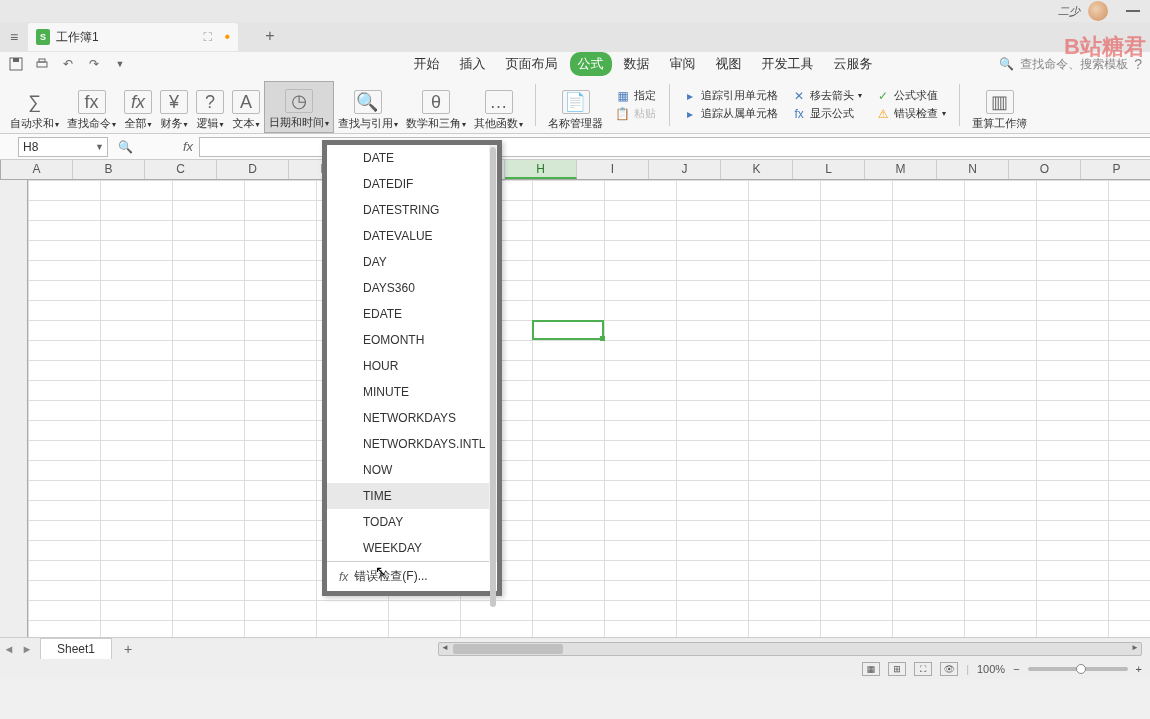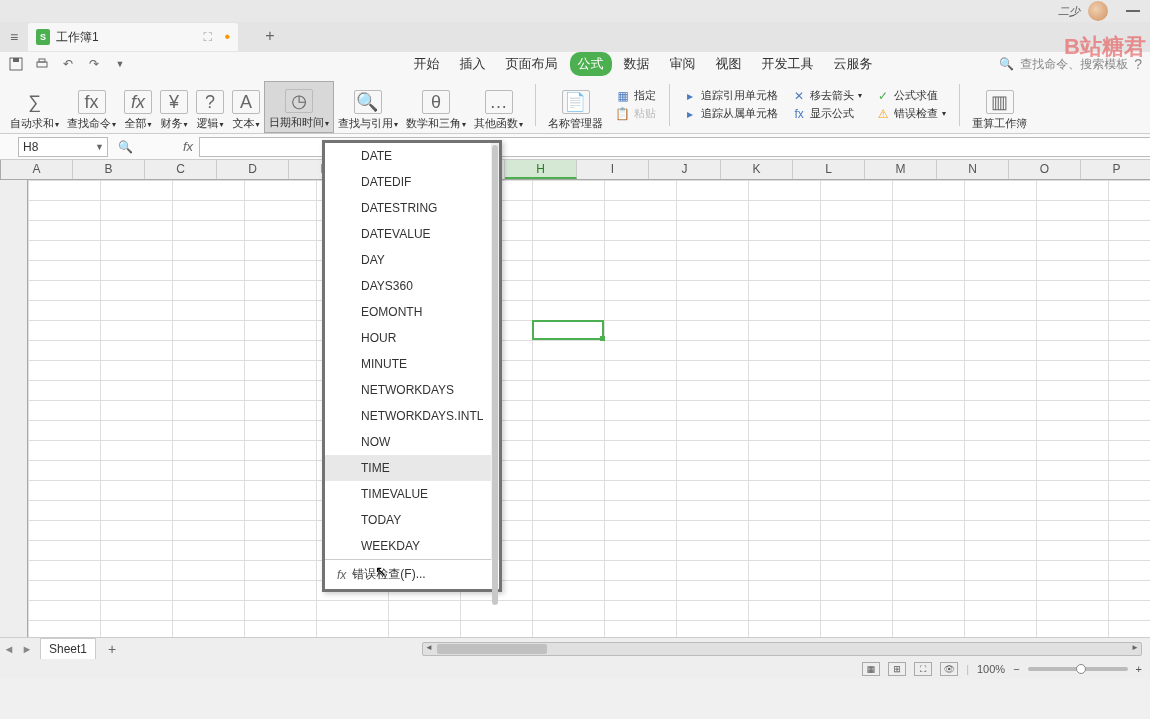--- a/index.html
+++ b/index.html
@@ -65,34 +65,34 @@
 
 
 .grid-area { position: relative; height: 457px; background: #fff; overflow: hidden; }
 .gridlines-h { position: absolute; inset: 0; background-image: linear-gradient(to bottom, #ddd 1px, transparent 1px); background-size: 100% 20px; }
 .gridlines-v { position: absolute; top: 0; bottom: 0; left: 28px; right: 0; background-image: linear-gradient(to right, #ddd 1px, transparent 1px); background-size: 72px 100%; }
 .rowheaders { position: absolute; left: 0; top: 0; width: 28px; bottom: 0; background: #eee; border-right: 1px solid #aaa; }
 .selected-cell { position: absolute; left: 532px; top: 140px; width: 72px; height: 20px; border: 2px solid #4caf50; background: #fff; }
 .selected-cell::after { content: ""; position: absolute; right: -3px; bottom: -3px; width: 5px; height: 5px; background: #4caf50; }
 
 
-.dropdown { position: absolute; left: 322px; top: 140px; width: 180px; background: #fff; border: 3px solid #737373; box-shadow: 2px 2px 5px rgba(0,0,0,0.2); z-index: 100; }
+.dropdown { position: absolute; left: 322px; top: 140px; width: 180px; background: #fff; border: 5px solid #737373; box-shadow: 2px 2px 5px rgba(0,0,0,0.2); z-index: 100; }
 .dropdown .ditems { max-height: 540px; overflow: hidden; position: relative; }
 .dropdown .ditem { padding: 6px 10px 6px 36px; font-size: 12px; color: #333; cursor: pointer; }
 .dropdown .ditem.hover { background: #e8e8e8; }
 .dropdown .dfooter { border-top: 1px solid #ccc; padding: 6px 10px 6px 12px; font-size: 12px; display: flex; align-items: center; gap: 6px; }
 .dropdown .dfooter .fxi { font-style: italic; color: #666; }
 .dropdown .dscroll { position: absolute; right: 0; top: 0; bottom: 29px; width: 8px; background: #f0f0f0; }
 .dropdown .dscroll .thumb { position: absolute; left: 1px; right: 1px; top: 2px; height: 460px; background: #c8c8c8; border-radius: 3px; }
 .cursor-arrow { position: absolute; left: 375px; top: 563px; z-index: 200; font-size: 14px; color: #000; pointer-events: none; }
 
 
 .sheettabs { height: 22px; background: #eee; display: flex; align-items: center; border-top: 1px solid #ccc; }
 .sheettabs .nav { width: 18px; text-align: center; color: #888; cursor: pointer; font-size: 11px; }
-.sheettabs .stab { padding: 3px 8px; background: #fff; border: 1px solid #ccc; border-bottom: none; font-size: 12px; margin-left: 4px; }
+.sheettabs .stab { padding: 3px 16px; background: #fff; border: 1px solid #ccc; border-bottom: none; font-size: 12px; margin-left: 4px; }
 .sheettabs .addsheet { width: 20px; text-align: center; color: #666; font-size: 14px; cursor: pointer; margin-left: 6px; }
 .sheettabs .hscroll { flex: 1; margin: 0 8px 0 300px; height: 14px; background: #e0e0e0; border: 1px solid #bbb; position: relative; border-radius: 2px; }
 .sheettabs .hscroll::before { content: "◄"; position: absolute; left: 2px; font-size: 8px; color: #666; }
 .sheettabs .hscroll::after { content: "►"; position: absolute; right: 2px; font-size: 8px; color: #666; }
 .sheettabs .hscroll .hthumb { position: absolute; left: 14px; width: 110px; top: 1px; bottom: 1px; background: #c0c0c0; border-radius: 2px; }
 
 .statusbar { height: 20px; background: #eee; display: flex; align-items: center; justify-content: flex-end; padding: 0 8px; gap: 8px; font-size: 11px; color: #555; }
 .statusbar .view-btn { width: 18px; height: 14px; border: 1px solid #aaa; cursor: pointer; display: inline-flex; align-items: center; justify-content: center; font-size: 9px; }
 .statusbar .zoom-slider { width: 100px; height: 4px; background: #bbb; position: relative; border-radius: 2px; }
 .statusbar .zoom-slider .zthumb { position: absolute; left: 48px; top: -3px; width: 10px; height: 10px; background: #fff; border: 1px solid #888; border-radius: 50%; }
@@ -302,28 +302,28 @@
 <div class="watermark">B站糖君</div>
 
 <div class="dropdown">
   <div class="ditems" id="dropdown-items">
       <div class="ditem">DATE</div>
       <div class="ditem">DATEDIF</div>
       <div class="ditem">DATESTRING</div>
       <div class="ditem">DATEVALUE</div>
       <div class="ditem">DAY</div>
       <div class="ditem">DAYS360</div>
+      <div class="ditem">EDATE</div>
       <div class="ditem">EOMONTH</div>
       <div class="ditem">HOUR</div>
       <div class="ditem">MINUTE</div>
       <div class="ditem">NETWORKDAYS</div>
       <div class="ditem">NETWORKDAYS.INTL</div>
       <div class="ditem">NOW</div>
       <div class="ditem hover">TIME</div>
-      <div class="ditem">TIMEVALUE</div>
       <div class="ditem">TODAY</div>
       <div class="ditem">WEEKDAY</div>
     </div>
   <div class="dscroll">
       <div class="thumb"></div>
     </div>
   <div class="dfooter">
     <span class="fxi">fx</span>
     <span>错误检查(F)...</span>
   </div>

